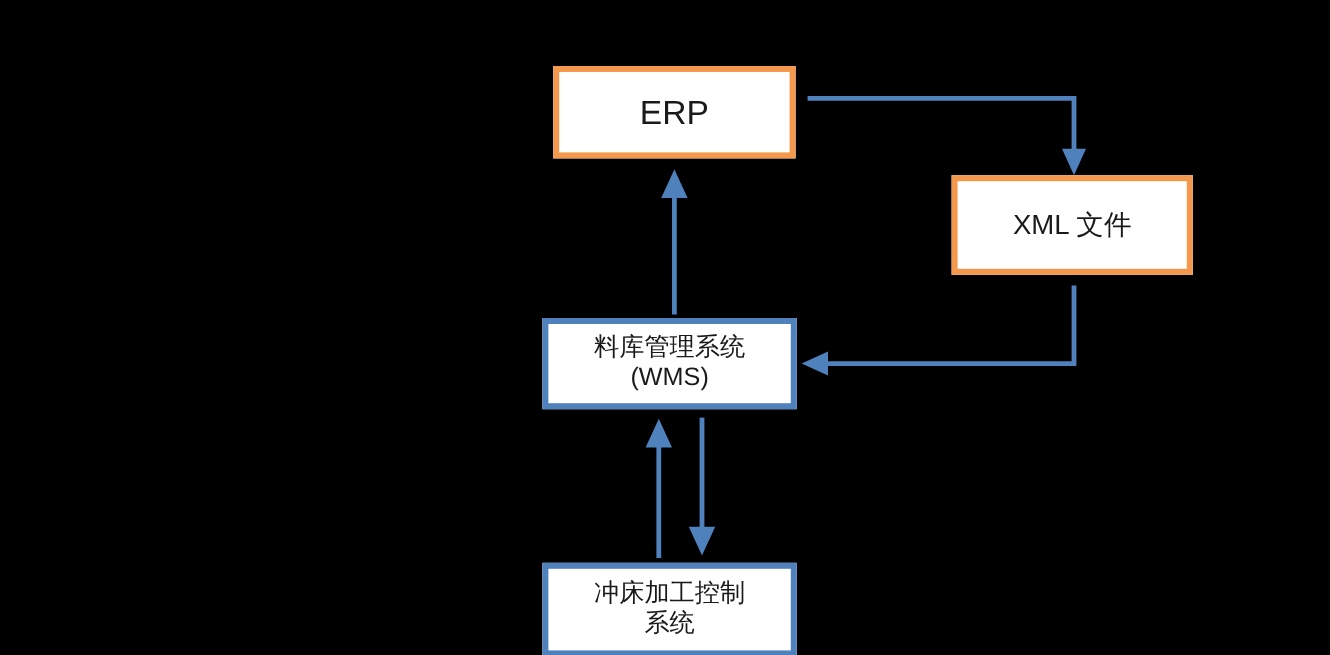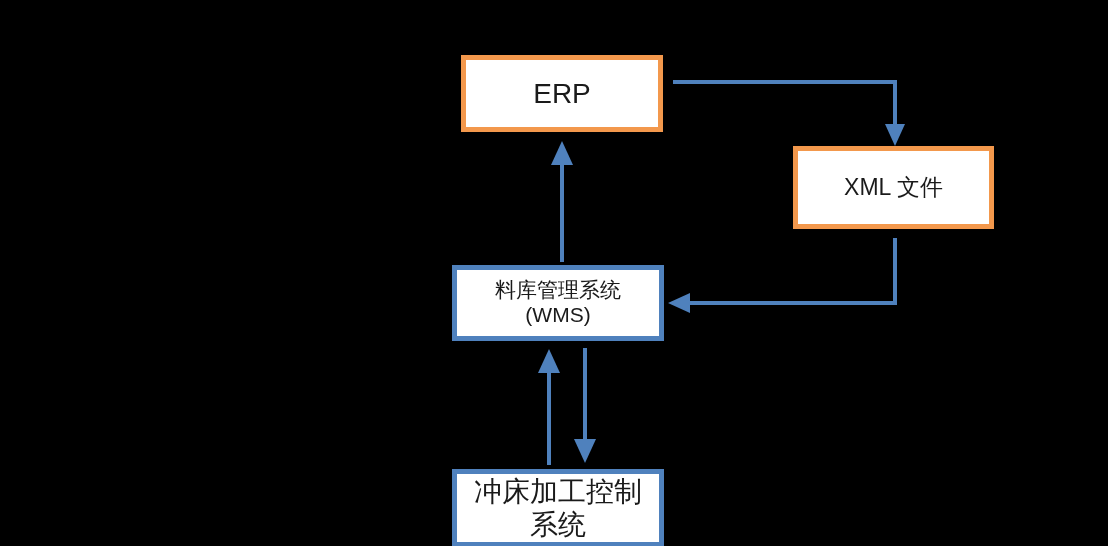--- a/index.html
+++ b/index.html
@@ -50,21 +50,21 @@
     font-size: 23px;
   }
   #node-wms {
     left: 452px; top: 265px;
     width: 212px; height: 76px;
     font-size: 21px;
   }
   #node-press {
     left: 452px; top: 469px;
     width: 212px; height: 78px;
-    font-size: 28px;
+    font-size: 21px;
   }
   #edges {
     position: absolute;
     left: 0; top: 0;
     width: 1108px;
     height: 546px;
     pointer-events: none;
   }
 </style>
 </head>

